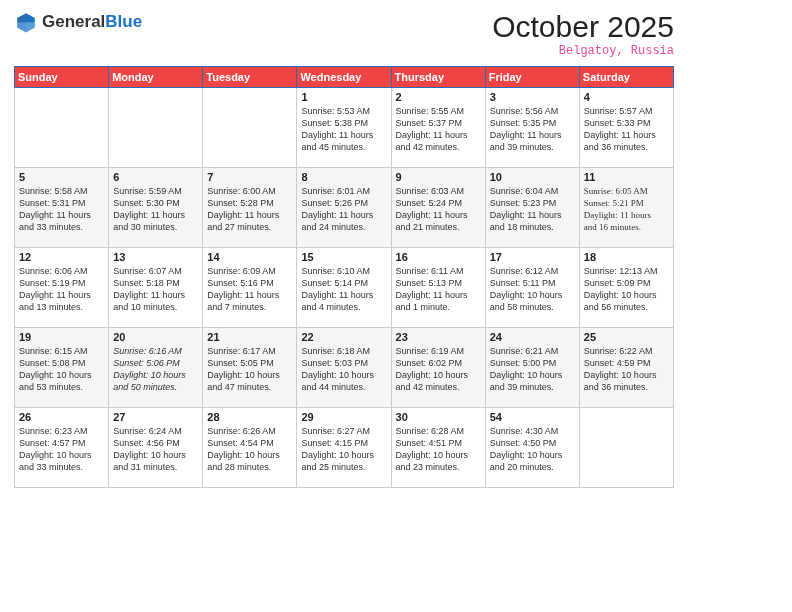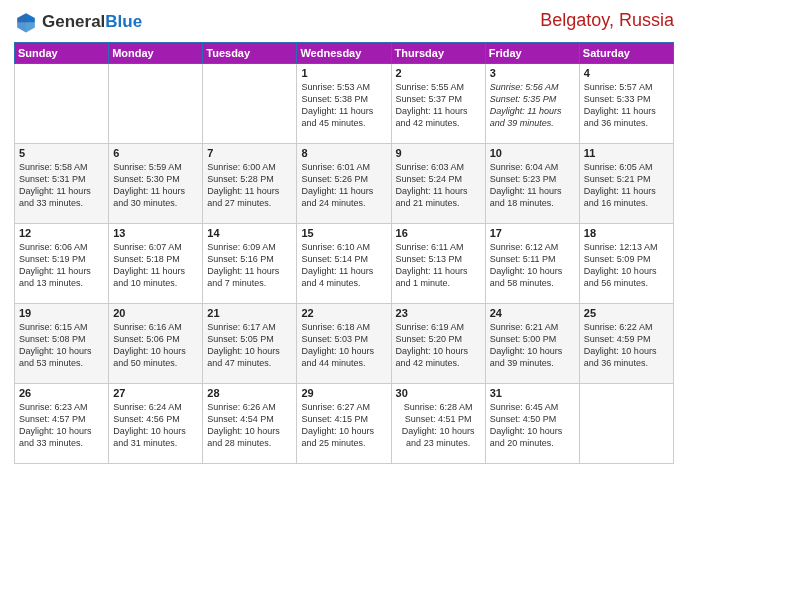--- a/index.html
+++ b/index.html
@@ -43,22 +43,23 @@
     }
     .title-block {
       text-align: right;
     }
     .month-title {
       font-size: 30px;
       font-weight: normal;
       color: #222;
     }
     .location-title {
-      font-size: 18px;
-      color: #b91c1c;
+      font-size: 12px;
+      color: #ec4899;
+      font-family: Liberation Mono, monospace;
     }
     .calendar-table {
       width: 100%;
       border-collapse: collapse;
       table-layout: fixed;
     }
     .calendar-table th {
       background-color: #2a6db5;
       color: #fff;
       font-size: 11px;
@@ -89,21 +90,21 @@
     .empty-cell {
       background: #f9f9f9;
     }
     tr:nth-child(even) td {
       background-color: #f5f5f5;
     }
     tr:nth-child(odd) td {
       background-color: #ffffff;
     }
     .calendar-table thead tr th {
-      background-color: #a21caf;
+      background-color: #ef4444;
     }
   </style>
 </head>
 <body>
 
 <div class="container">
   <div class="header">
     <div class="logo">
       <svg class="logo-icon" viewBox="0 0 30 30">
         <polygon points="15,4 26,10 26,22 15,28 4,22 4,10" fill="#1a73c7" opacity="0.15"></polygon>
@@ -112,20 +113,21 @@
         <polygon points="15,16 26,16 26,22 15,28" fill="#5a9fd4"></polygon>
         <polygon points="15,16 4,16 4,22 15,28" fill="#1a73c7" opacity="0.7"></polygon>
       </svg>
       <div>
         <div>
           <span class="logo-text-general">General</span><span class="logo-text-blue">Blue</span>
         </div>
       </div>
     </div>
     <div class="title-block">
+      <div class="month-title">October 2025</div>
       <div class="location-title">Belgatoy, Russia</div>
     </div>
   </div>
 
   <table class="calendar-table">
     <thead>
       <tr>
         <th>Sunday</th>
         <th>Monday</th>
         <th>Tuesday</th>
@@ -149,21 +151,21 @@
           </td>
           <td>
             <div class="day-number">2</div>
             <div class="day-info" style="white-space: pre-line;">Sunrise: 5:55 AM
 Sunset: 5:37 PM
 Daylight: 11 hours
 and 42 minutes.</div>
           </td>
           <td>
             <div class="day-number">3</div>
-            <div class="day-info" style="white-space: pre-line; font-style: italic;">Sunrise: 5:56 AM
+            <div class="day-info" style="white-space: pre-line;">Sunrise: 5:56 AM
 Sunset: 5:35 PM
 Daylight: 11 hours
 and 39 minutes.</div>
           </td>
           <td>
             <div class="day-number">4</div>
             <div class="day-info" style="white-space: pre-line;">Sunrise: 5:57 AM
 Sunset: 5:33 PM
 Daylight: 11 hours
 and 36 minutes.</div>
@@ -207,21 +209,21 @@
           </td>
           <td>
             <div class="day-number">10</div>
             <div class="day-info" style="white-space: pre-line;">Sunrise: 6:04 AM
 Sunset: 5:23 PM
 Daylight: 11 hours
 and 18 minutes.</div>
           </td>
           <td>
             <div class="day-number">11</div>
-            <div class="day-info" style="white-space: pre-line;">Sunrise: 6:05 AM
+            <div class="day-info" style="white-space: pre-line; font-family: Liberation Serif, serif;">Sunrise: 6:05 AM
 Sunset: 5:21 PM
 Daylight: 11 hours
 and 16 minutes.</div>
           </td>
         </tr>
         <tr>
           <td>
             <div class="day-number">12</div>
             <div class="day-info" style="white-space: pre-line;">Sunrise: 6:06 AM
 Sunset: 5:19 PM
@@ -274,21 +276,21 @@
         <tr>
           <td>
             <div class="day-number">19</div>
             <div class="day-info" style="white-space: pre-line;">Sunrise: 6:15 AM
 Sunset: 5:08 PM
 Daylight: 10 hours
 and 53 minutes.</div>
           </td>
           <td>
             <div class="day-number">20</div>
-            <div class="day-info" style="white-space: pre-line;">Sunrise: 6:16 AM
+            <div class="day-info" style="white-space: pre-line; font-style: italic;">Sunrise: 6:16 AM
 Sunset: 5:06 PM
 Daylight: 10 hours
 and 50 minutes.</div>
           </td>
           <td>
             <div class="day-number">21</div>
             <div class="day-info" style="white-space: pre-line;">Sunrise: 6:17 AM
 Sunset: 5:05 PM
 Daylight: 10 hours
 and 47 minutes.</div>
@@ -296,21 +298,21 @@
           <td>
             <div class="day-number">22</div>
             <div class="day-info" style="white-space: pre-line;">Sunrise: 6:18 AM
 Sunset: 5:03 PM
 Daylight: 10 hours
 and 44 minutes.</div>
           </td>
           <td>
             <div class="day-number">23</div>
             <div class="day-info" style="white-space: pre-line;">Sunrise: 6:19 AM
-Sunset: 5:20 PM
+Sunset: 6:02 PM
 Daylight: 10 hours
 and 42 minutes.</div>
           </td>
           <td>
             <div class="day-number">24</div>
             <div class="day-info" style="white-space: pre-line;">Sunrise: 6:21 AM
 Sunset: 5:00 PM
 Daylight: 10 hours
 and 39 minutes.</div>
           </td>
@@ -346,28 +348,28 @@
           </td>
           <td>
             <div class="day-number">29</div>
             <div class="day-info" style="white-space: pre-line;">Sunrise: 6:27 AM
 Sunset: 4:15 PM
 Daylight: 10 hours
 and 25 minutes.</div>
           </td>
           <td>
             <div class="day-number">30</div>
-            <div class="day-info" style="white-space: pre-line; text-align: center;">Sunrise: 6:28 AM
+            <div class="day-info" style="white-space: pre-line;">Sunrise: 6:28 AM
 Sunset: 4:51 PM
 Daylight: 10 hours
 and 23 minutes.</div>
           </td>
           <td>
-            <div class="day-number">31</div>
-            <div class="day-info" style="white-space: pre-line;">Sunrise: 6:45 AM
+            <div class="day-number">54</div>
+            <div class="day-info" style="white-space: pre-line;">Sunrise: 4:30 AM
 Sunset: 4:50 PM
 Daylight: 10 hours
 and 20 minutes.</div>
           </td>
           <td class="empty-cell"></td>
         </tr>
       </tbody>
   </table>
 </div>
 

